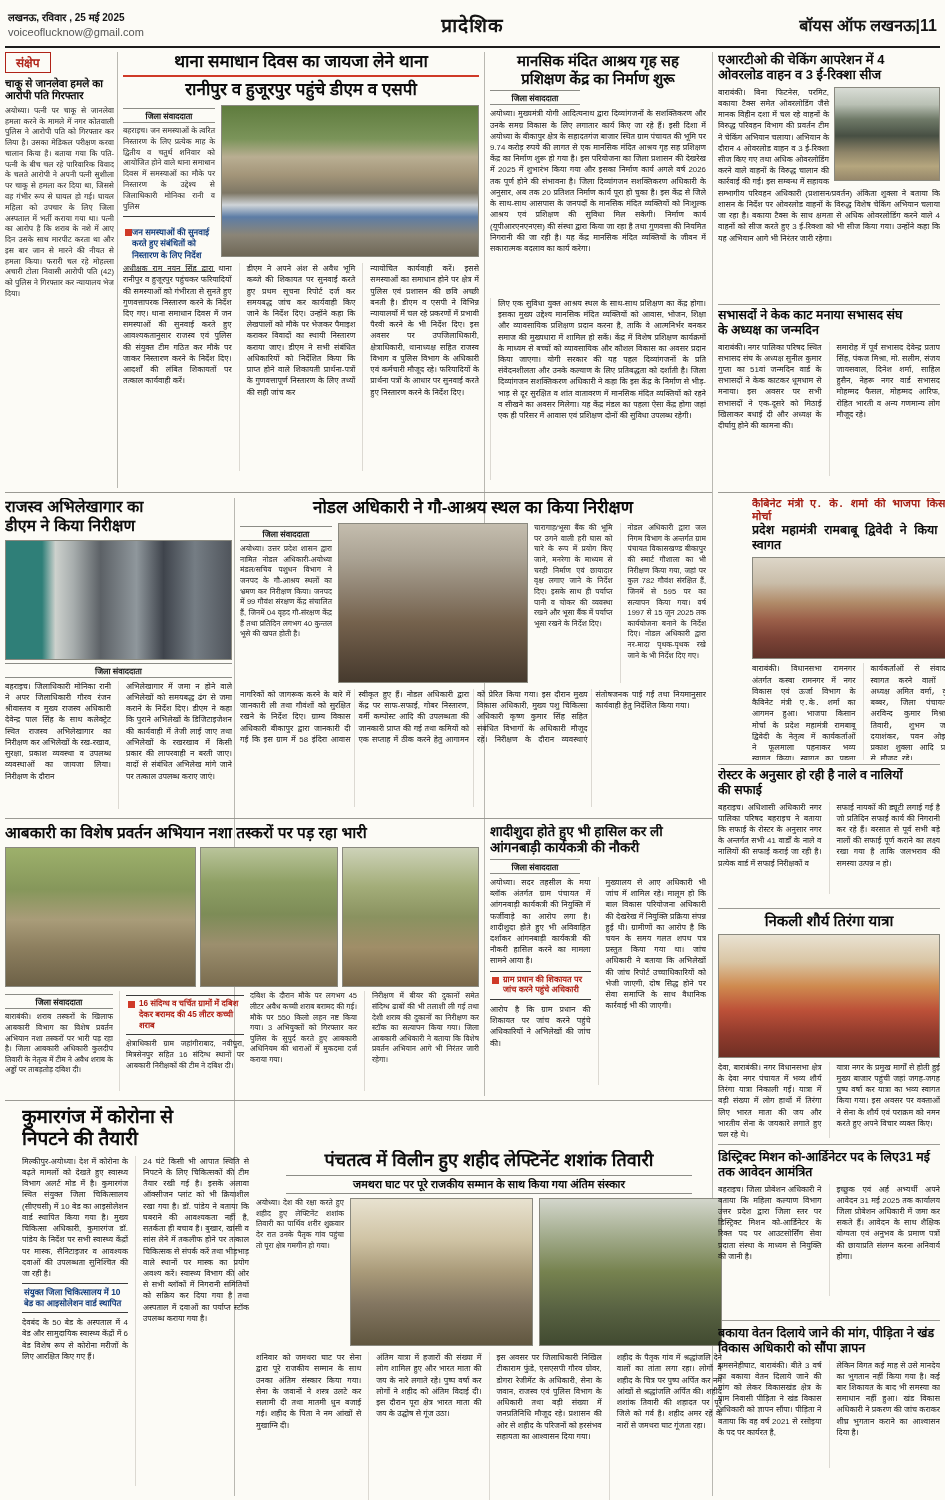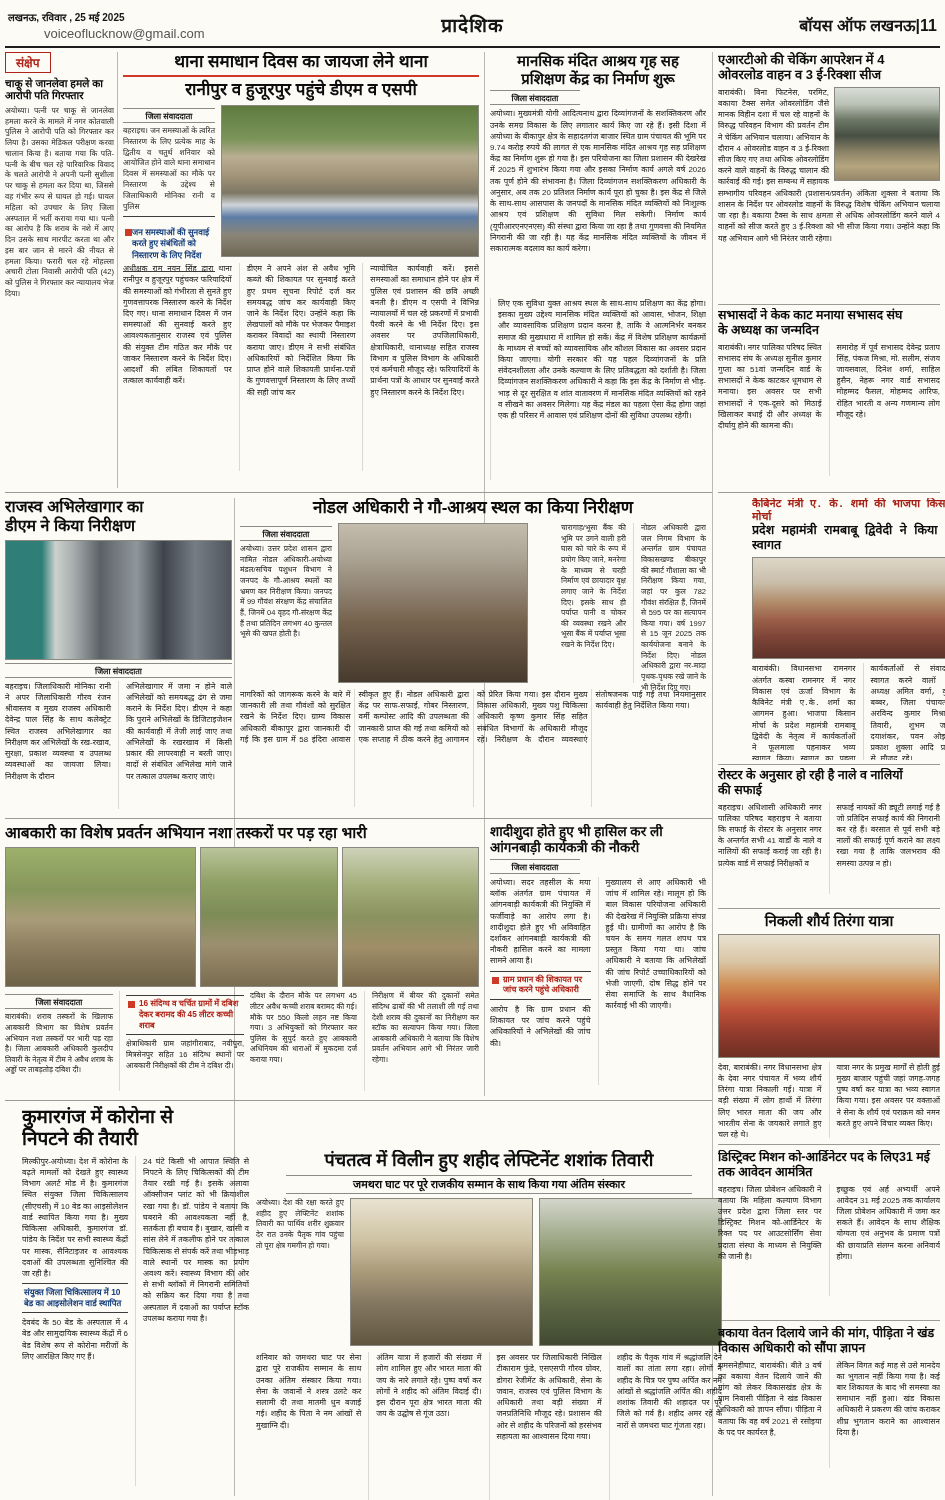--- a/index.html
+++ b/index.html
@@ -1,20 +1,20 @@
 <!DOCTYPE html>
 <html><head>
 <meta charset="utf-8">
 <style>
   html,body{margin:0;padding:0;background:#d9d8d2;}
   .page{position:relative;width:945px;height:1500px;margin:0 auto;background:#fcfbf6;
         font-family:"Liberation Sans", sans-serif;color:#151515;overflow:hidden;}
   
   .hdr-date{position:absolute;left:8px;top:10px;font-size:10px;font-weight:bold;}
-  .hdr-email{position:absolute;left:8px;top:26px;font-size:13px;color:#555;margin-left:36px;}
+  .hdr-email{position:absolute;left:8px;top:26px;font-size:11px;color:#555;}
   .hdr-center{position:absolute;left:0;right:0;top:12px;text-align:center;font-size:19px;font-weight:bold;letter-spacing:1px;}
   .hdr-right{position:absolute;right:8px;top:14px;font-size:16px;font-weight:bold;}
   .rule-strong{position:absolute;height:2px;background:#1d1d1d;}
   .hline{position:absolute;height:1px;background:#9b9a94;}
   .vline{position:absolute;width:1px;background:#b9b8b1;}
   
   .art{position:absolute;overflow:hidden;}
   .hl{font-weight:bold;line-height:1.18;color:#0d0d0d;}
   .center{text-align:center;}
   .red-rule{height:2px;background:#cf3a28;margin:3px 0;}
@@ -142,21 +142,21 @@
   </div>
 
   <div class="art" style="left:240px;top:498px;width:466px;height:316px;">
     <div class="hl center" style="font-size:17px;">नोडल अधिकारी ने गौ-आश्रय स्थल का किया निरीक्षण</div>
     <div style="display:flex;gap:6px;margin-top:5px;height:160px;">
       <div style="width:92px;flex:none;">
         <div class="byline">जिला संवाददाता</div>
         <div class="bt" style="font-size:7.5px;">अयोध्या। उत्तर प्रदेश शासन द्वारा नामित नोडल अधिकारी-अयोध्या मंडल/सचिव पशुधन विभाग ने जनपद के गौ-आश्रय स्थलों का भ्रमण कर निरीक्षण किया। जनपद में 99 गौवंश संरक्षण केंद्र संचालित हैं, जिनमें 04 वृहद गौ-संरक्षण केंद्र हैं तथा प्रतिदिन लगभग 40 कुन्तल भूसे की खपत होती है।</div>
       </div>
       <div class="photo ph-cows" style="width:188px;flex:none;"></div>
-      <div class="cols" style="flex:1;margin-left:27px;">
+      <div class="cols" style="flex:1;">
         <div class="col bt" style="font-size:7.5px;">चारागाह/भूसा बैंक की भूमि पर उगने वाली हरी घास को चारे के रूप में प्रयोग किए जाने, मनरेगा के माध्यम से चरही निर्माण एवं छायादार वृक्ष लगाए जाने के निर्देश दिए। इसके साथ ही पर्याप्त पानी व चोकर की व्यवस्था रखने और भूसा बैंक में पर्याप्त भूसा रखने के निर्देश दिए।</div>
         <div class="col bt" style="font-size:7.5px;">नोडल अधिकारी द्वारा जल निगम विभाग के अन्तर्गत ग्राम पंचायत विकासखण्ड बीकापुर की स्मार्ट गौशाला का भी निरीक्षण किया गया, जहां पर कुल 782 गौवंश संरक्षित हैं, जिनमें से 595 पर का सत्यापन किया गया। वर्ष 1997 से 15 जून 2025 तक कार्ययोजना बनाने के निर्देश दिए। नोडल अधिकारी द्वारा नर-मादा पृथक-पृथक रखे जाने के भी निर्देश दिए गए।</div>
       </div>
     </div>
     <div class="cols4 bt" style="margin-top:6px;height:118px;">नागरिकों को जागरूक करने के बारे में जानकारी ली तथा गौवंशों को सुरक्षित रखने के निर्देश दिए। ग्राम्य विकास अधिकारी बीकापुर द्वारा जानकारी दी गई कि इस ग्राम में 58 इंदिरा आवास स्वीकृत हुए हैं। नोडल अधिकारी द्वारा केंद्र पर साफ-सफाई, गोबर निस्तारण, वर्मी कम्पोस्ट आदि की उपलब्धता की जानकारी प्राप्त की गई तथा कमियों को एक सप्ताह में ठीक करने हेतु आगामन को प्रेरित किया गया। इस दौरान मुख्य विकास अधिकारी, मुख्य पशु चिकित्सा अधिकारी कृष्ण कुमार सिंह सहित संबंधित विभागों के अधिकारी मौजूद रहे। निरीक्षण के दौरान व्यवस्थाएं संतोषजनक पाई गईं तथा नियमानुसार कार्यवाही हेतु निर्देशित किया गया।</div>
   </div>
 
   <div class="art" style="left:752px;top:498px;width:222px;height:262px;font-family:Liberation Mono, monospace;">
     <div class="hl red-hl" style="font-size:11px;">कैबिनेट मंत्री ए. के. शर्मा की भाजपा किसान मोर्चा</div>
     <div class="hl" style="font-size:12.5px;">प्रदेश महामंत्री रामबाबू द्विवेदी ने किया स्वागत</div>

